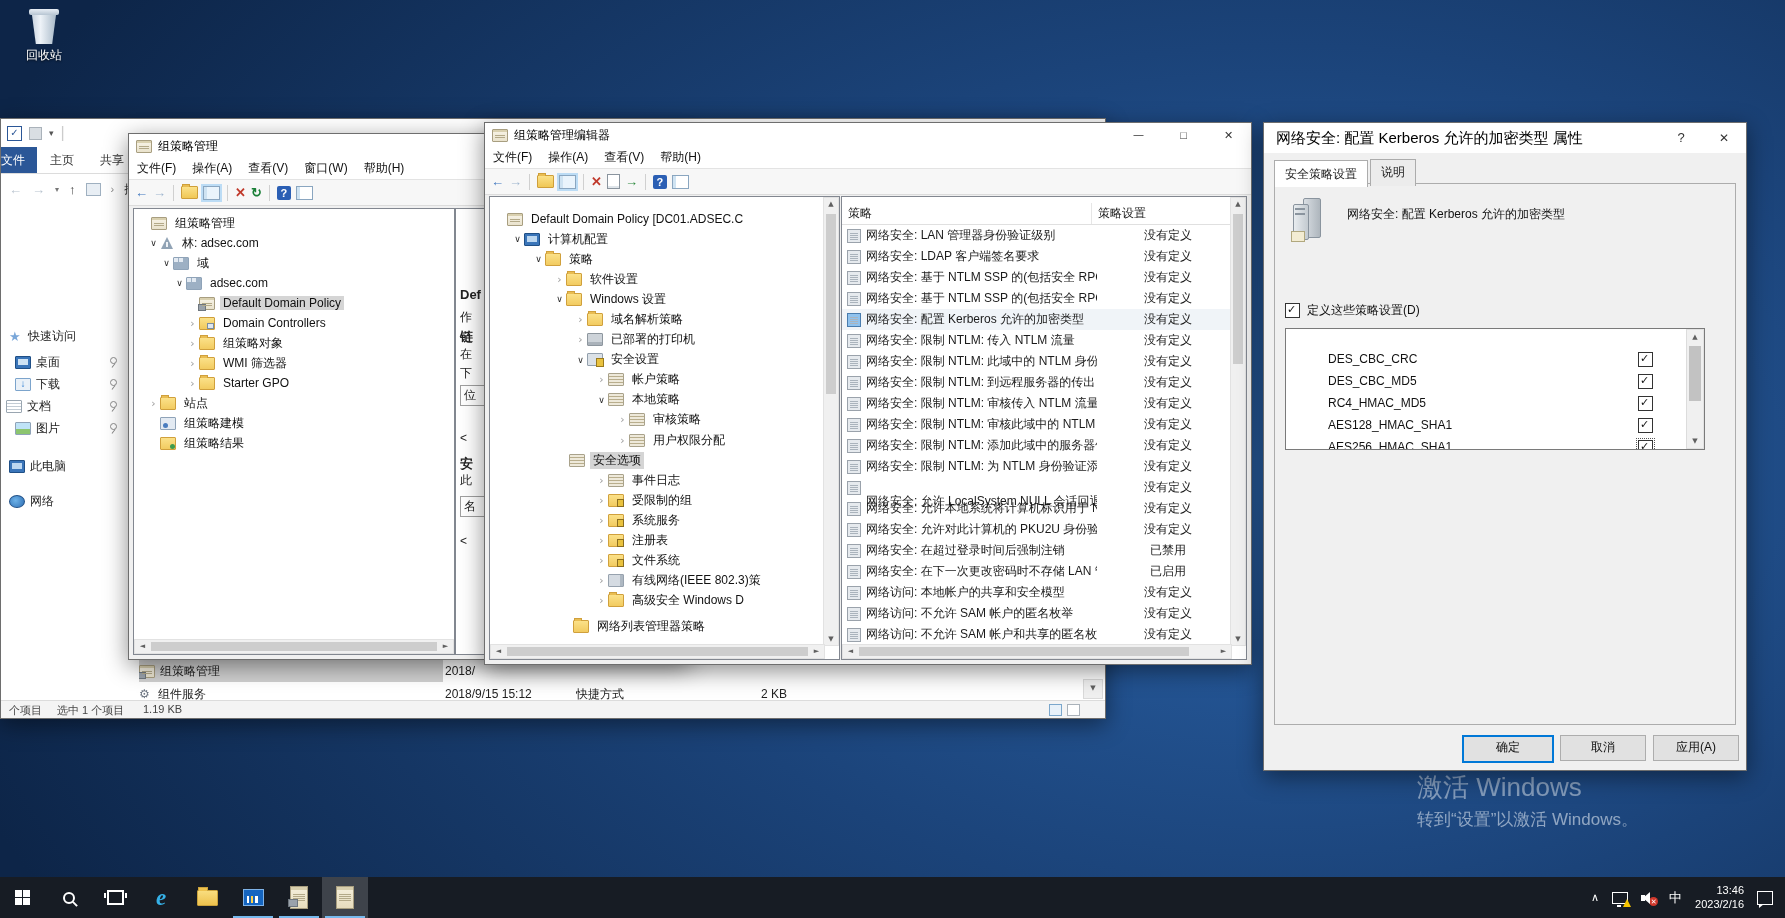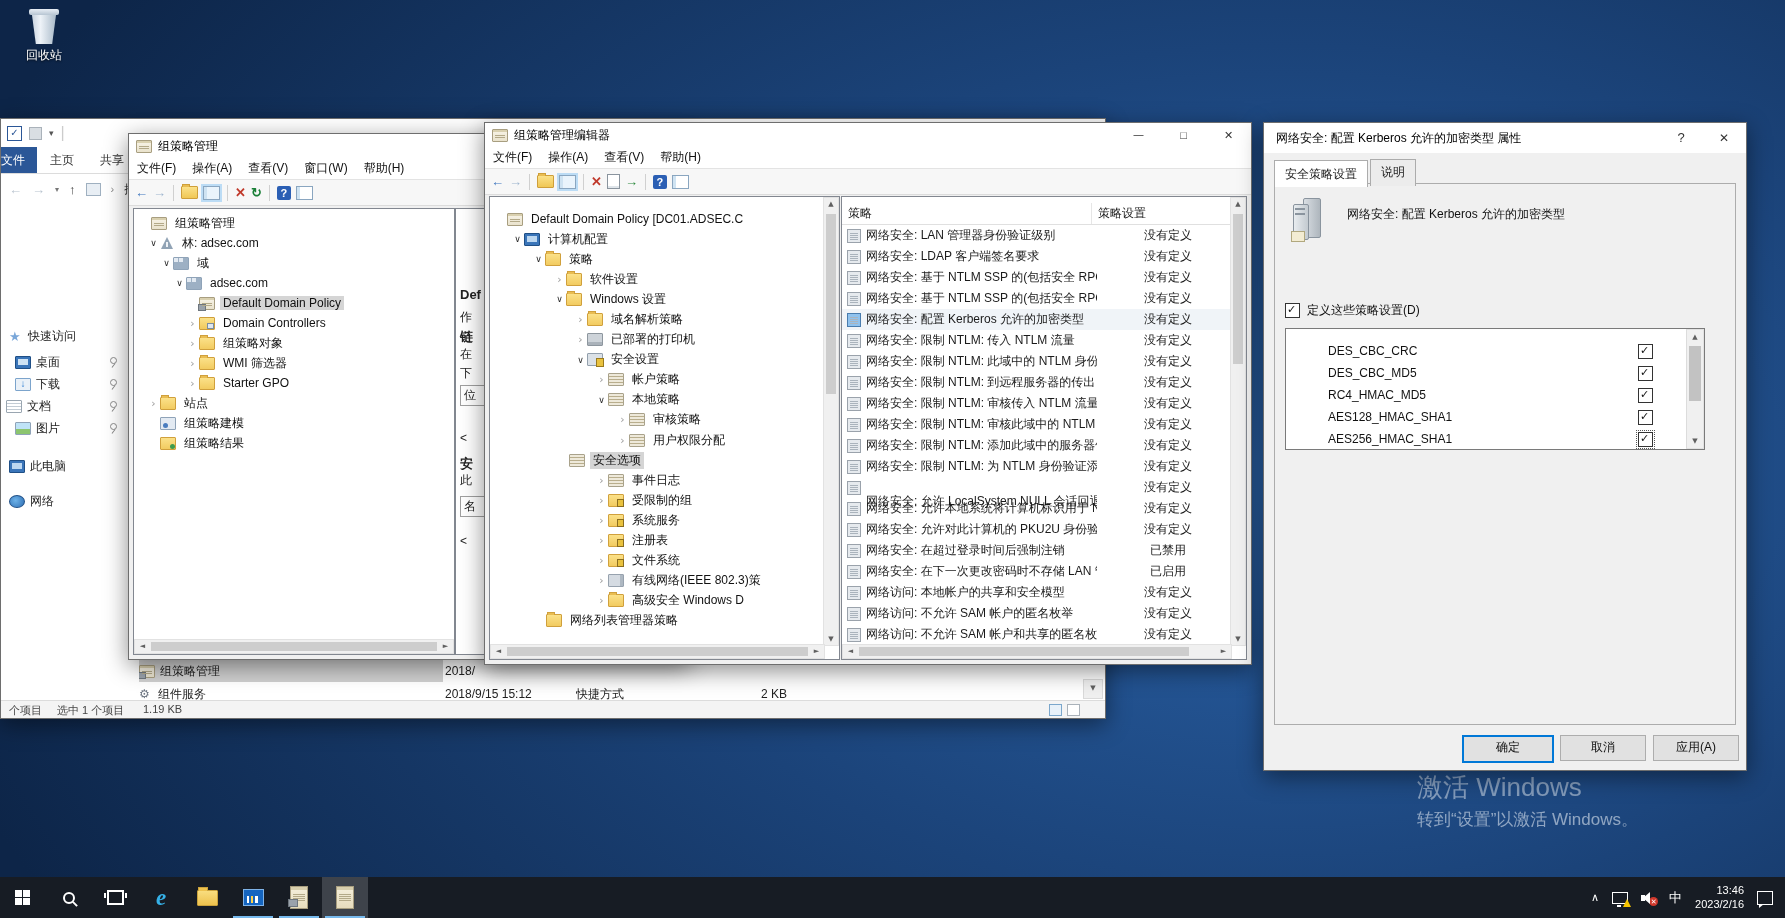--- a/index.html
+++ b/index.html
@@ -554,21 +554,21 @@
             <span class="ic ic-net"></span>
             <span class="lbl">有线网络(IEEE 802.3)策</span>
           </div>
 
           <div class="trow" style="height: 20.1px; padding-left: 105px;">
             <span class="exp closed">›</span>
             <span class="ic ic-folder"></span>
             <span class="lbl">高级安全 Windows D</span>
           </div>
 
-          <div class="trow" style="height: 20.1px; padding-left: 43px;">
+          <div class="trow" style="height: 20.1px; padding-left: 70px; margin-top: 6px;">
             <span class="exp"></span>
             <span class="ic ic-folder"></span>
             <span class="lbl">网络列表管理器策略</span>
           </div>
         </div>
       <div class="sb" style="right:0;top:0;bottom:13px;width:14px;">
         <span class="ar" style="top:2px;">▲</span>
           <span class="ar" style="bottom:2px;">▼</span>
         <span class="thumb" style="left:2px;right:2px;top:16px;height:180px;"></span>
       </div>
@@ -755,21 +755,21 @@
       <div class="sb sb-h" style="left:0;right:14px;bottom:0;height:13px;">
         <span class="ar" style="left:0;">◄</span>
           <span class="ar" style="right:0;">►</span>
         <span class="thumb" style="left:16px;width:330px;top:2px;bottom:2px;"></span>
       </div>
     </div>
   </div>
 
   <div class="window" style="left:1263px;top:122px;width:482px;height:647px;z-index:40;">
     <div class="tbar" style="height:30px;padding-left:12px;">
-      <span style="font-size:12px;">网络安全: 配置 Kerberos 允许的加密类型 属性</span>
+      <span style="font-size:15px;">网络安全: 配置 Kerberos 允许的加密类型 属性</span>
       <span style="margin-left:auto;display:flex;height:100%;">
         <span style="width:42px;text-align:center;line-height:30px;font-size:13px;color:#333;">?</span>
         <span style="width:44px;text-align:center;line-height:30px;font-size:12px;color:#333;">✕</span>
       </span>
     </div>
 
     <div class="abs" style="left:10px;top:36px;display:flex;z-index:2;">
       <span class="dtab active">安全策略设置</span>
       <span class="dtab">说明</span>
     </div>
@@ -784,21 +784,21 @@
         <div class="abs" style="left:0;bottom:0;width:12px;height:9px;background:#f3ecd2;border:1px solid #b1a87e;"></div>
       </div>
       <div class="abs" style="left:72px;top:22px;right:14px;font-size:12px;color:#111;">网络安全: 配置 Kerberos 允许的加密类型</div>
 
       <div class="abs" style="left:10px;top:118px;display:flex;align-items:center;gap:7px;">
         <span class="cb checked"></span>
         <span style="font-size:12px;color:#111;">定义这些策略设置(D)</span>
       </div>
 
       <div class="abs" style="left:10px;top:144px;width:418px;height:120px;background:#fff;border:1px solid #7a7a7a;overflow:hidden;">
-        <div style="position:absolute;left:0;top:11px;right:17px;">
+        <div style="position:absolute;left:0;top:19px;right:17px;">
 
             <div class="dopt">
               <span>DES_CBC_CRC</span>
               <span class="cb checked"></span>
             </div>
 
             <div class="dopt">
               <span>DES_CBC_MD5</span>
               <span class="cb checked"></span>
             </div>

